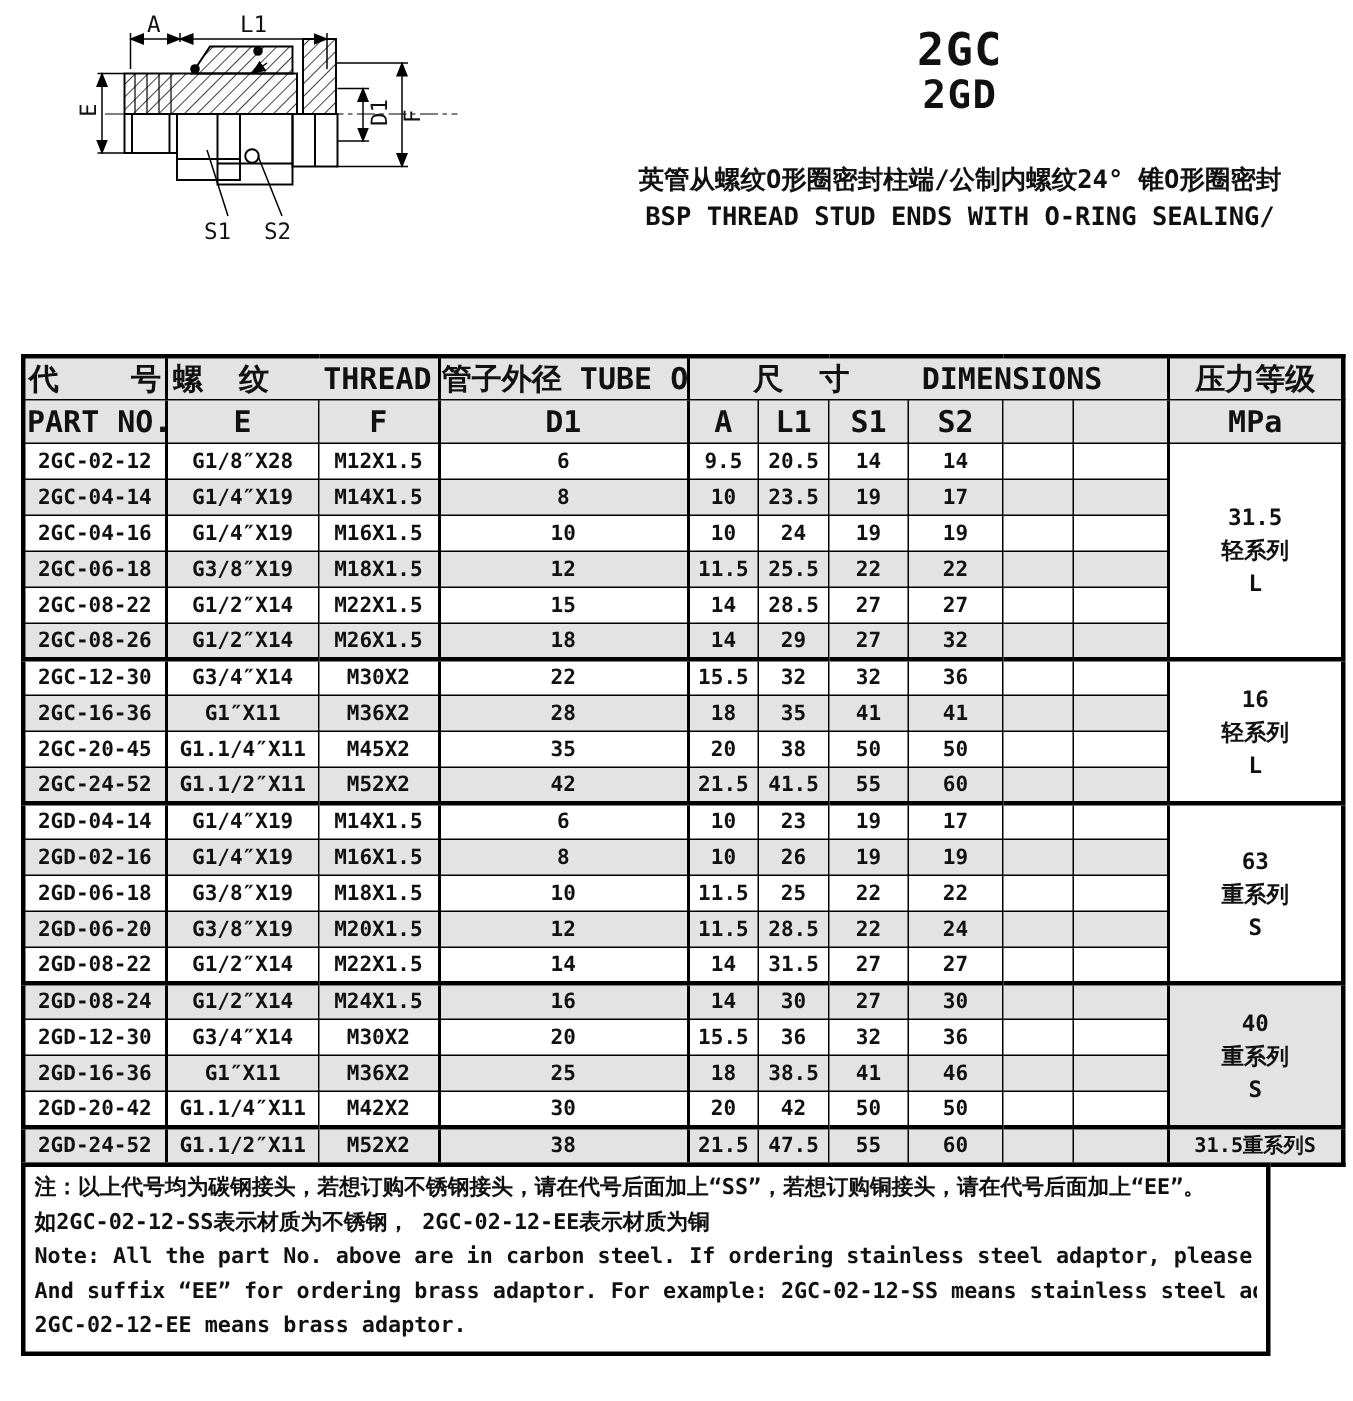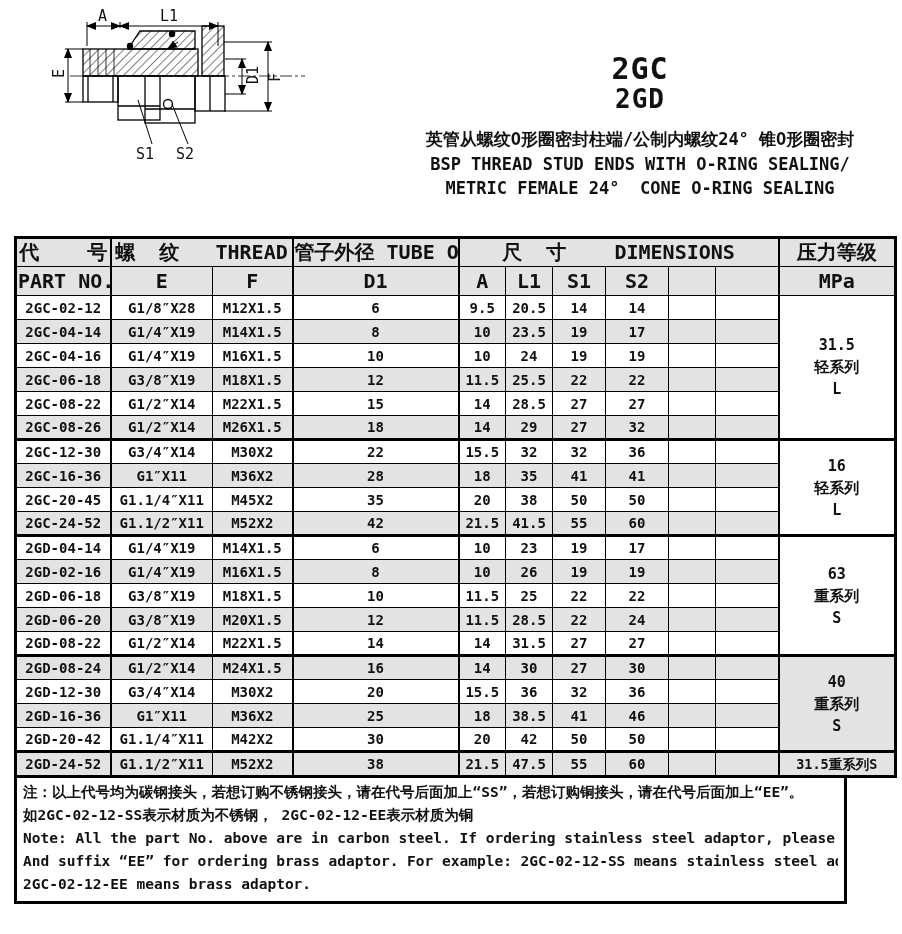--- a/index.html
+++ b/index.html
@@ -10,23 +10,23 @@
     color: #111;
   }
 
   
   #drawing-wrap {
     position: absolute; left: 50px; top: 4px; width: 300px; height: 185px;
   }
   #title-block {
     position: absolute; left: 390px; top: 18px; width: 500px; text-align: center;
   }
-  .model-1 { font-size: 30px; font-weight: bold; letter-spacing: 1px; line-height: 32px; margin-top: 35px; }
+  .model-1 { font-size: 30px; font-weight: bold; letter-spacing: 1px; line-height: 32px; }
   .model-2 { font-size: 26px; font-weight: bold; letter-spacing: 1px; line-height: 28px; }
-  .subtitle-cn { margin-top: 14px; font-size: 17px; font-weight: bold; line-height: 25px; }
+  .subtitle-cn { margin-top: 30px; font-size: 17px; font-weight: bold; line-height: 25px; }
   .subtitle-en { font-size: 17px; font-weight: bold; line-height: 24px; white-space: pre; }
 
   
   #content { position: absolute; left: 14px; top: 236px; width: 880px; }
   table#parts-table {
     width: 880px; table-layout: fixed; border-collapse: collapse;
     border: 3px solid #000;
   }
   #parts-table th, #parts-table td {
     border: 1px solid #000;
@@ -139,21 +139,20 @@
     <line x1="122" y1="100" x2="138" y2="140" stroke="#000" stroke-width="1"></line>
     <text class="dwg-label" x="126" y="155" font-size="18">S2</text>
   </svg>
 </div>
 
 <div id="title-block">
   <div class="model-1">2GC</div>
   <div class="model-2">2GD</div>
   <div class="subtitle-cn">英管从螺纹O形圈密封柱端/公制内螺纹24° 锥O形圈密封</div>
   <div class="subtitle-en">BSP THREAD STUD ENDS WITH O-RING SEALING/</div>
-  <div class="subtitle-en">METRIC FEMALE 24°  CONE O-RING SEALING</div>
 </div>
 
 <div id="content">
   <table id="parts-table">
     <colgroup>
       <col style="width:95px">
         <col style="width:102px">
         <col style="width:80px">
         <col style="width:166px">
       <col style="width:47px">

